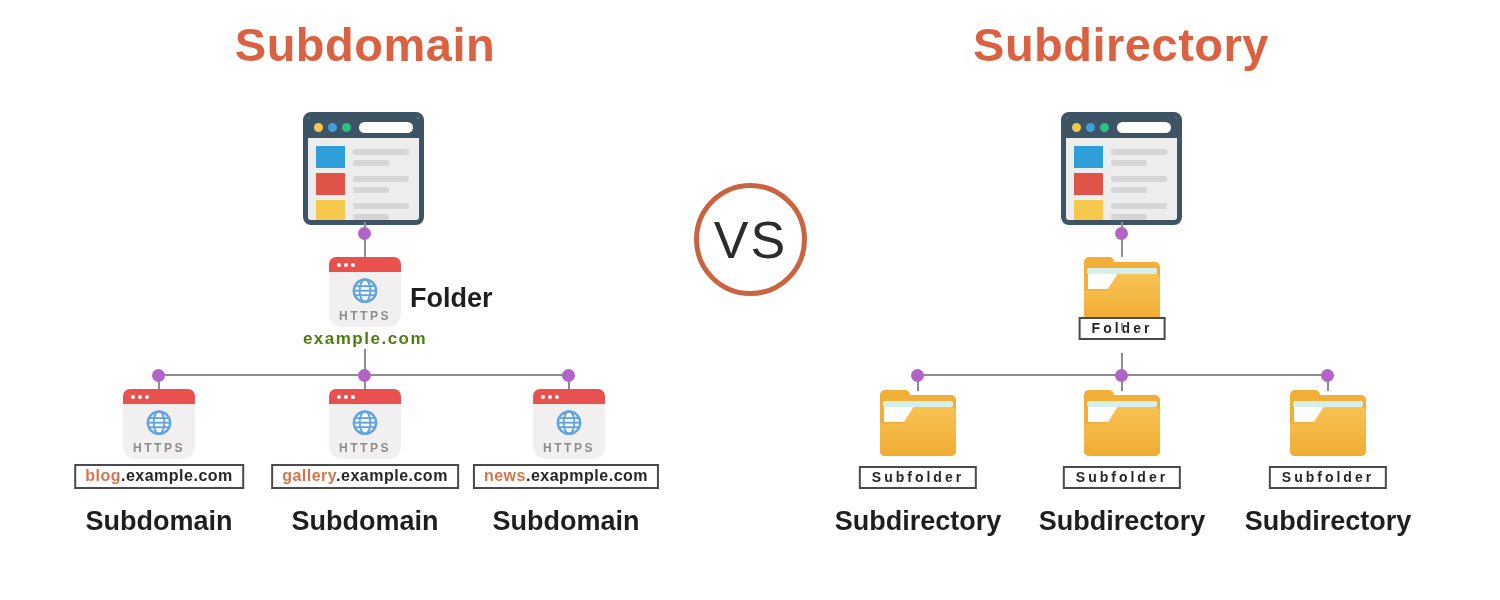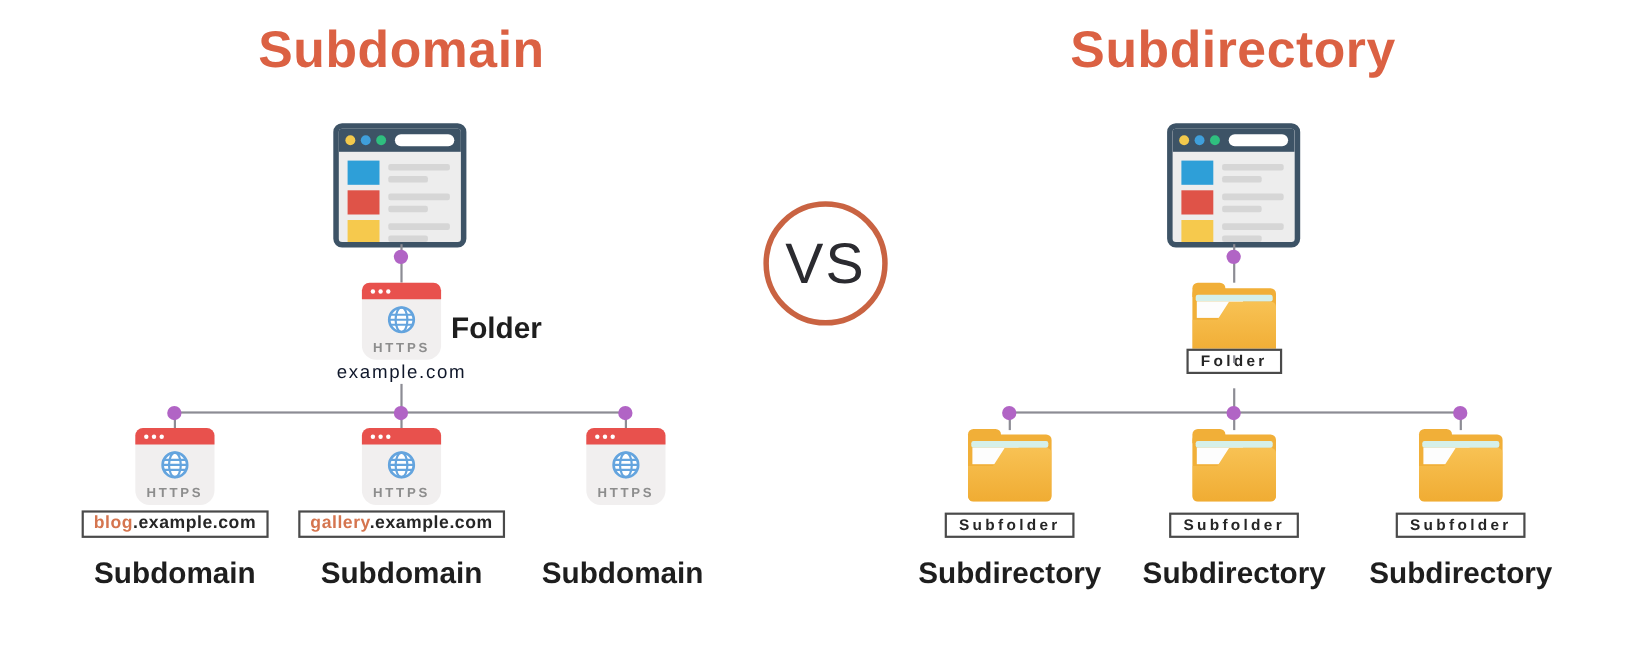--- a/index.html
+++ b/index.html
@@ -7,21 +7,21 @@
     position:relative; width:1500px; height:560px; background:#ffffff;
     font-family:"Liberation Sans", sans-serif; overflow:hidden;
   }
   .abs { position:absolute; }
   .cx { transform:translateX(-50%); white-space:nowrap; }
 
   
   .big-title { font-size:47px; font-weight:700; color:#DB6143; letter-spacing:0.5px; }
   .side-label { font-size:27px; font-weight:700; color:#1E1E1E; }
   .caption { font-size:27px; font-weight:700; color:#1E1E1E; }
-  .root-caption { font-size:17px; font-weight:400; color:#0f172a; letter-spacing:1.5px; }
+  .root-caption { font-size:17px; font-weight:700; color:#4d7c0f; letter-spacing:1.5px; }
 
   
   .vline { width:2px; background:#8C8C94; }
   .hline { height:2px; background:#8C8C94; }
   .pdot { width:13px; height:13px; border-radius:50%; background:#B164C5; }
 
   
   .vs-circle {
     width:103px; height:103px; border:5px solid #C96342; border-radius:50%;
     display:flex; align-items:center; justify-content:center;
@@ -191,20 +191,23 @@
       </div>
     <svg class="h-globe" width="34" height="33" viewBox="0 0 40 40">
       <circle cx="20" cy="19" r="13.5" fill="#FFFFFF" stroke="#64A4DE" stroke-width="3"></circle>
       <ellipse cx="20" cy="19" rx="6.5" ry="13.5" fill="none" stroke="#64A4DE" stroke-width="2.4"></ellipse>
       <line x1="7.5" y1="13.5" x2="32.5" y2="13.5" stroke="#64A4DE" stroke-width="2.4"></line>
       <line x1="6.5" y1="19" x2="33.5" y2="19" stroke="#64A4DE" stroke-width="2.4"></line>
       <line x1="7.5" y1="24.5" x2="32.5" y2="24.5" stroke="#64A4DE" stroke-width="2.4"></line>
     </svg>
     <div class="h-label">HTTPS</div>
   </div>
+  <div class="abs cx domain-box" style="left:566px; top:464px;">
+    <span class="pre">news</span><span>.exapmple.com</span>
+  </div>
   <div class="abs cx caption" style="left:566px; top:506px;">Subdomain</div>
 
   <div class="abs vs-circle" style="left:694px; top:183px;text-align:center;">
     <span>VS</span>
   </div>
 
   <div class="abs cx big-title" style="left:1121px; top:17px;">Subdirectory</div>
 
   <div class="abs browser" style="left:1061px; top:112px;">
     <div class="b-bar">

